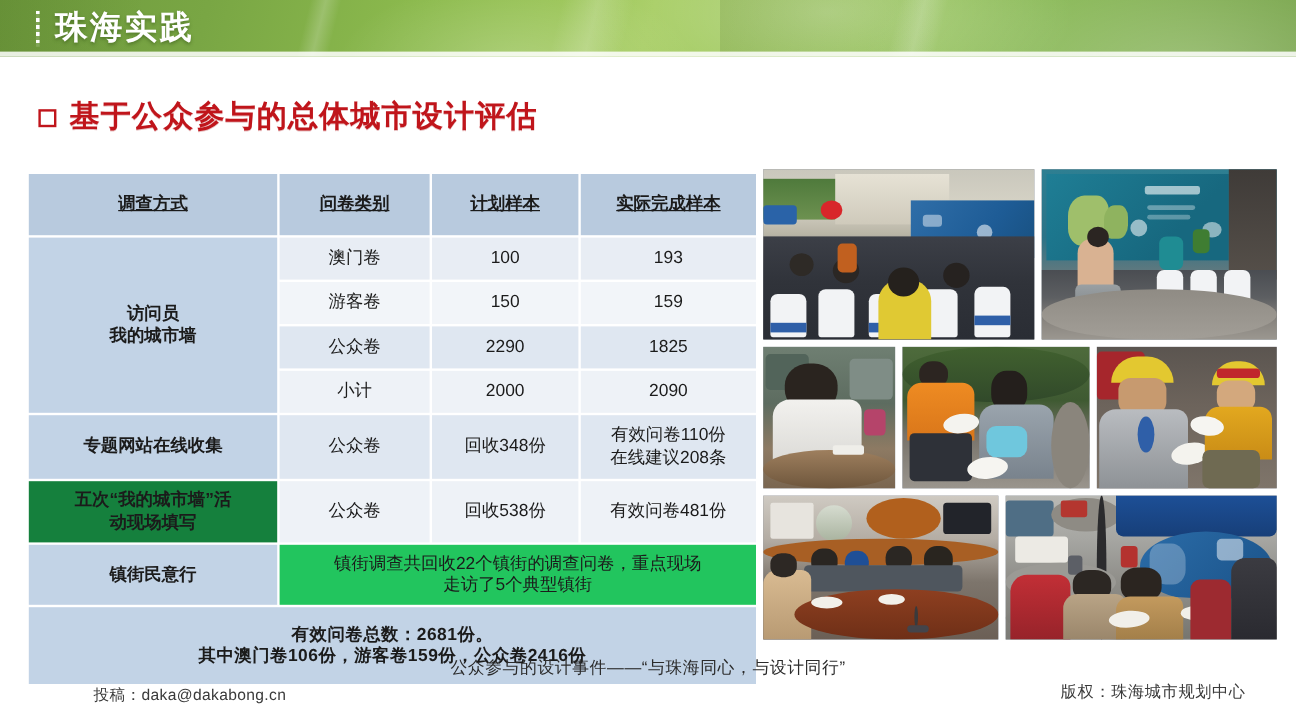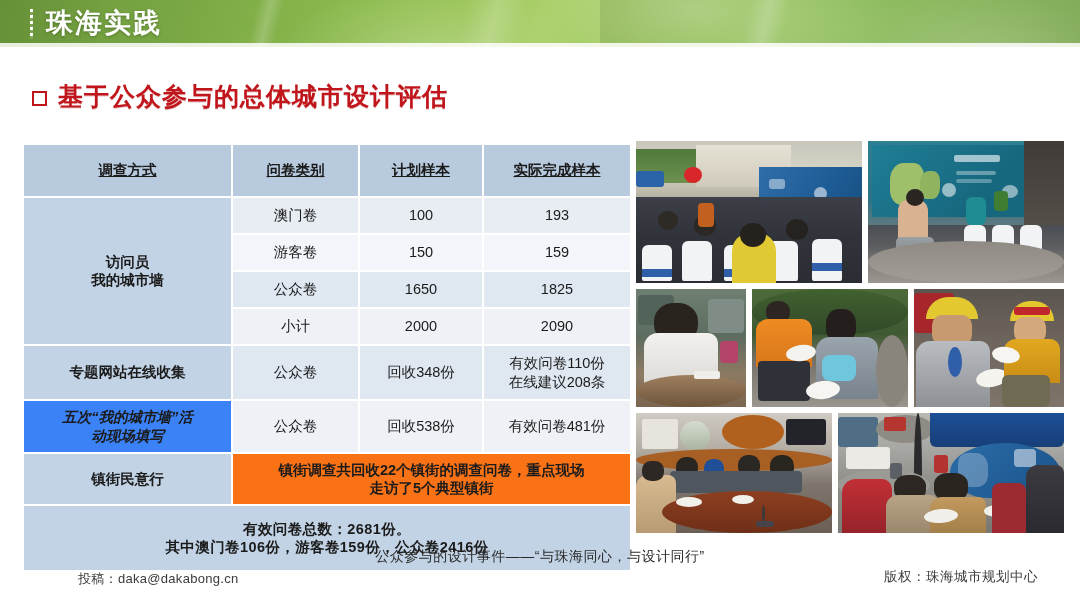--- a/index.html
+++ b/index.html
@@ -67,27 +67,27 @@
     font-size:14.5px;color:#1b1b1b;padding:3px 4px;
     line-height:1.25;
   }
   .c1{width:207px;}
   .c2{width:125px;}
   .c3{width:122px;}
   .c4{width:146px;}
 
   .hd{background:#b8cade;font-weight:bold;font-size:16px;height:45px;color:#101010;text-decoration:underline;}
   .lbl{background:#c2d3e6;font-weight:bold;font-size:16px;color:#101010;}
-  .lbl-sm{background:#3b82f6;font-weight:bold;font-size:15.5px;color:#101010;font-style:italic;}
+  .lbl-sm{background:#15803d;font-weight:bold;font-size:15.5px;color:#101010;}
   .v-a{background:#e8edf4;}
   .v-b{background:#f2f5f9;}
   .v-c{background:#dfe7f1;}
   .v-d{background:#eef2f7;}
   .merged{
-    background:#f97316;text-align:left;padding-left:14px;font-size:15.5px;line-height:1.35;font-weight:bold;
+    background:#22c55e;text-align:left;padding-left:14px;font-size:15.5px;line-height:1.35;
   }
   .summary-row td{
     background:#c2d3e6;color:#cc1015;font-weight:bold;font-size:16px;
     height:58px;line-height:1.45;letter-spacing:.4px;
   }
 
   
   .photos{position:absolute;left:636px;top:141px;width:428px;height:392px;}
   .prow{display:flex;gap:6px;width:100%;}
   .prow+.prow{margin-top:6px;}
@@ -164,21 +164,21 @@
     <td class="v-a">100</td>
     <td class="v-a">193</td>
   </tr>
   <tr>
     <td class="v-b" style="height:29px">游客卷</td>
     <td class="v-b">150</td>
     <td class="v-b">159</td>
   </tr>
   <tr>
     <td class="v-c" style="height:29px">公众卷</td>
-    <td class="v-c">1650</td>
+    <td class="v-c">2290</td>
     <td class="v-c">1825</td>
   </tr>
   <tr>
     <td class="v-d" style="height:29px">小计</td>
     <td class="v-d">2000</td>
     <td class="v-d">2090</td>
   </tr>
 
   <tr>
     <td class="lbl" style="height:47px">专题网站在线收集</td>

